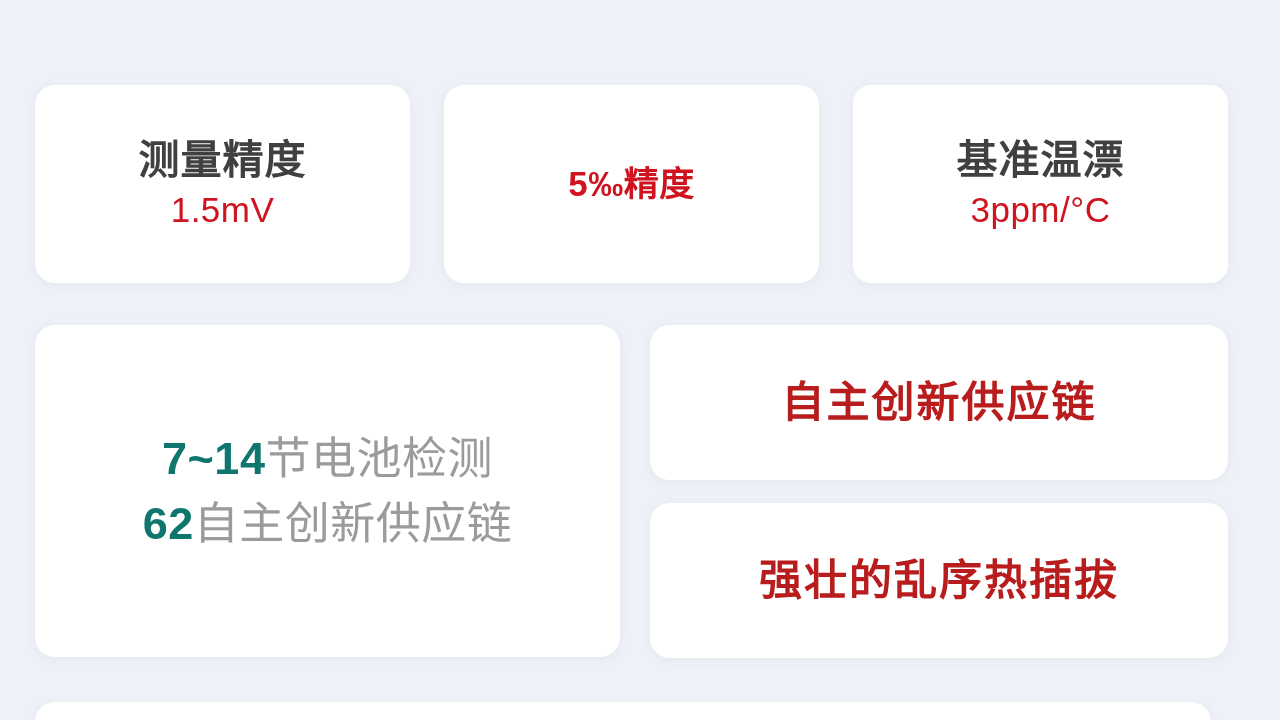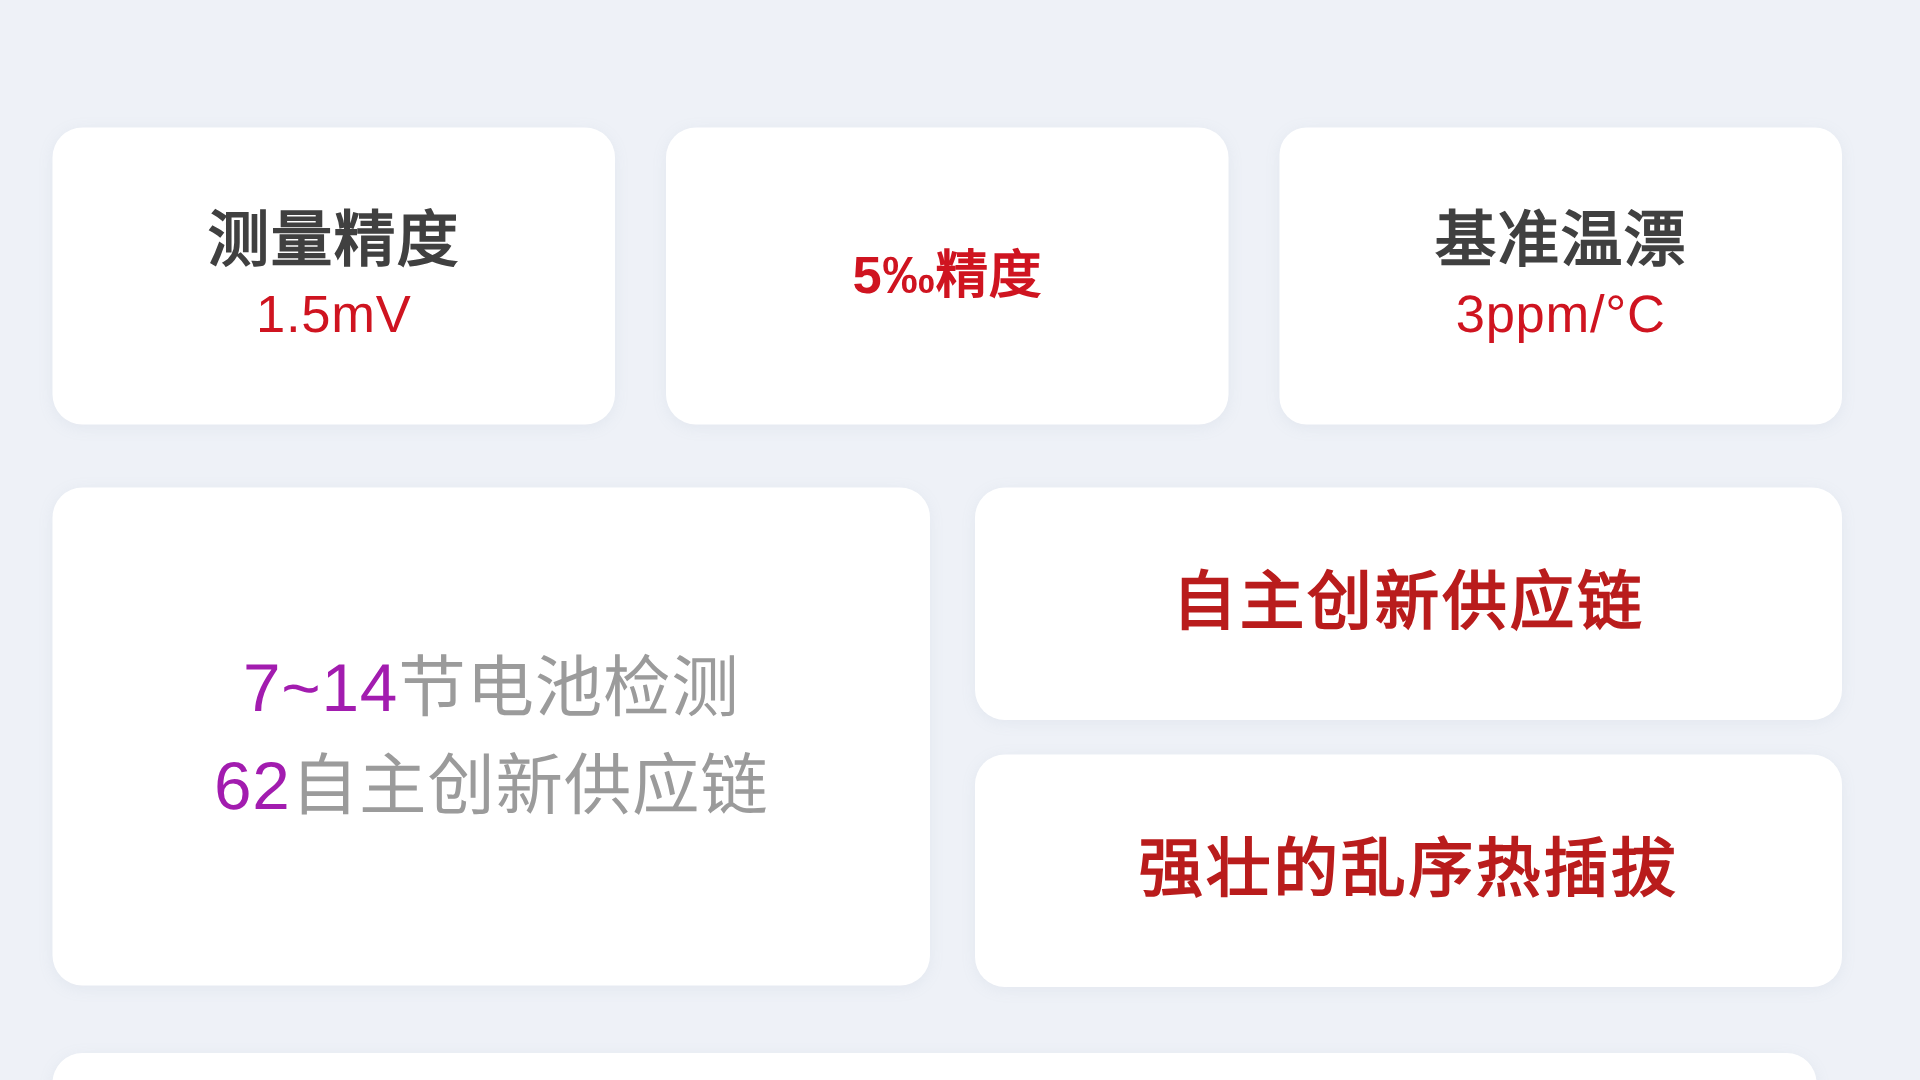--- a/index.html
+++ b/index.html
@@ -83,22 +83,22 @@
     gap: 17px;
   }
   .spec-line {
     font-size: 45px;
     line-height: 1.06;
     white-space: nowrap;
     text-align: center;
     letter-spacing: 0.5px;
   }
   .spec-num {
-    color: #a21caf;
-    font-weight: 400;
+    color: #0f766e;
+    font-weight: 700;
   }
   .spec-text {
     color: #9b9b9b;
     font-weight: 400;
   }
 
   
   .highlight-card {
     left: 650px;
     width: 578px;

